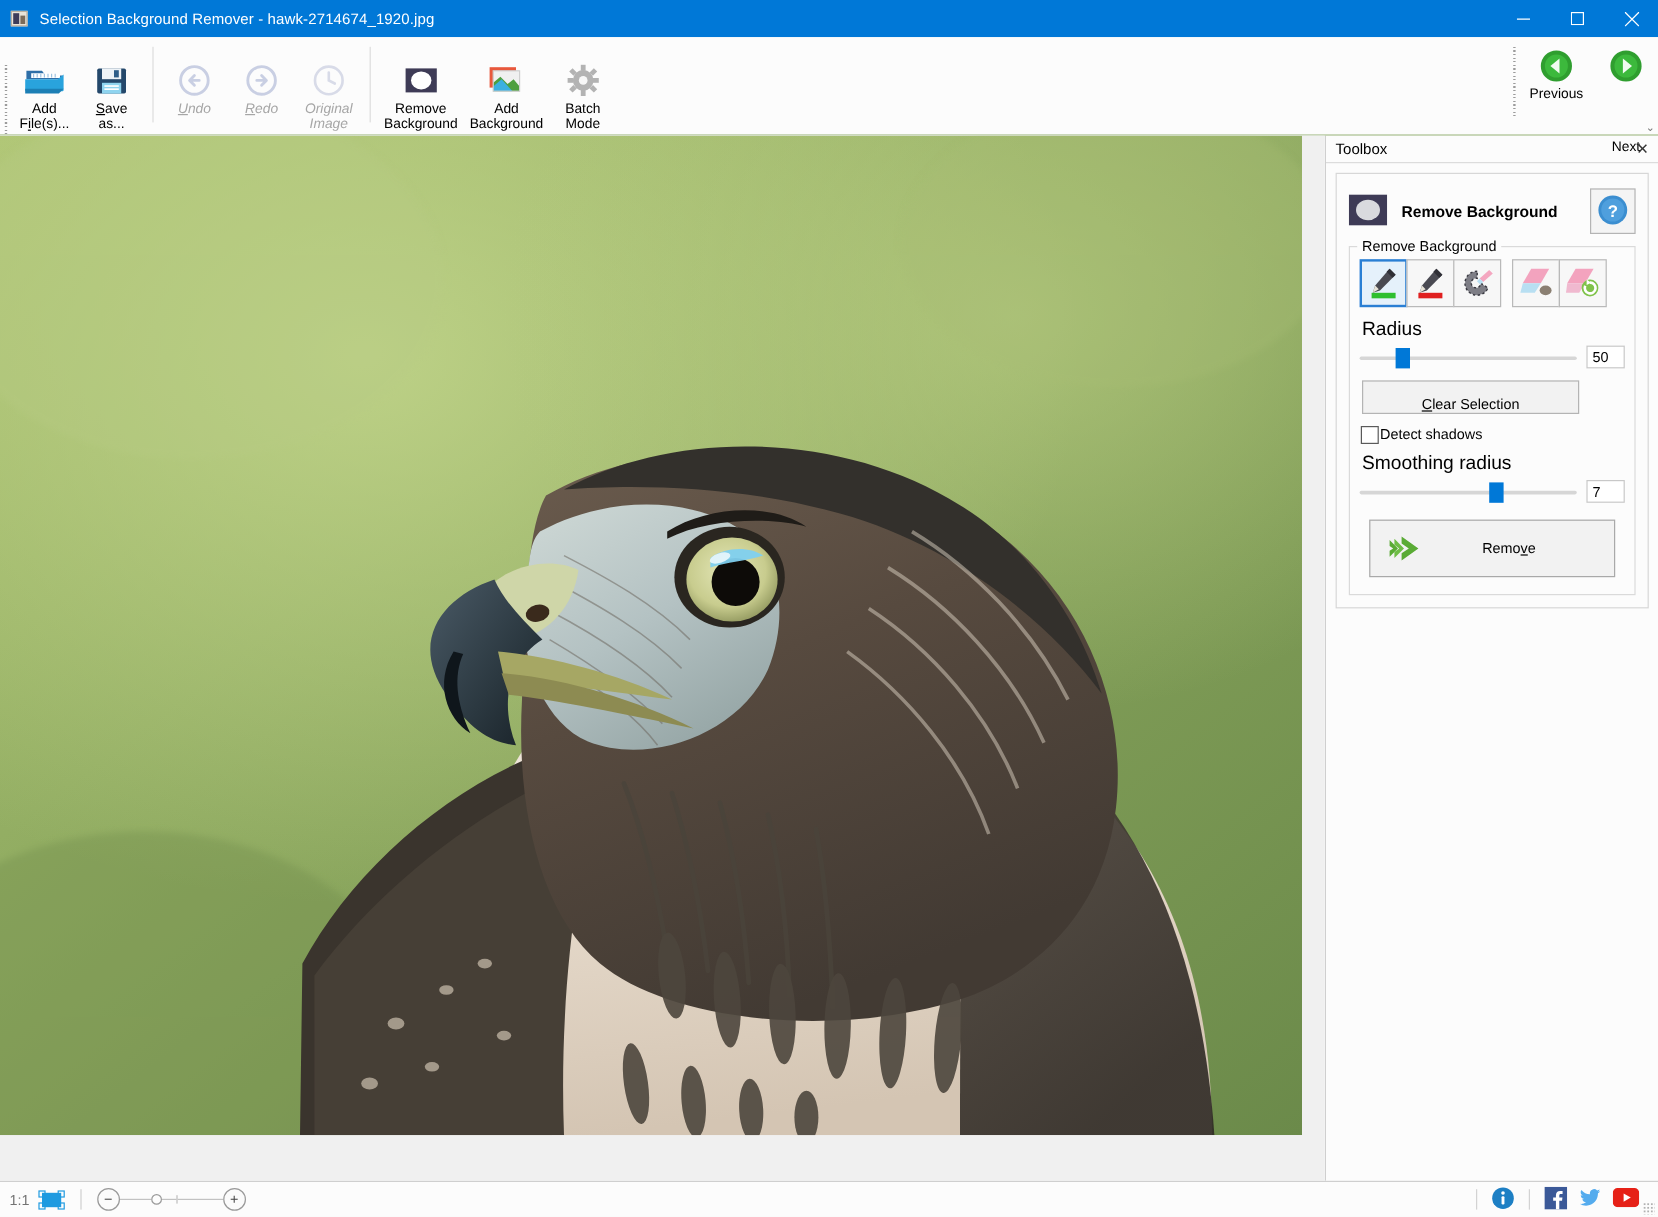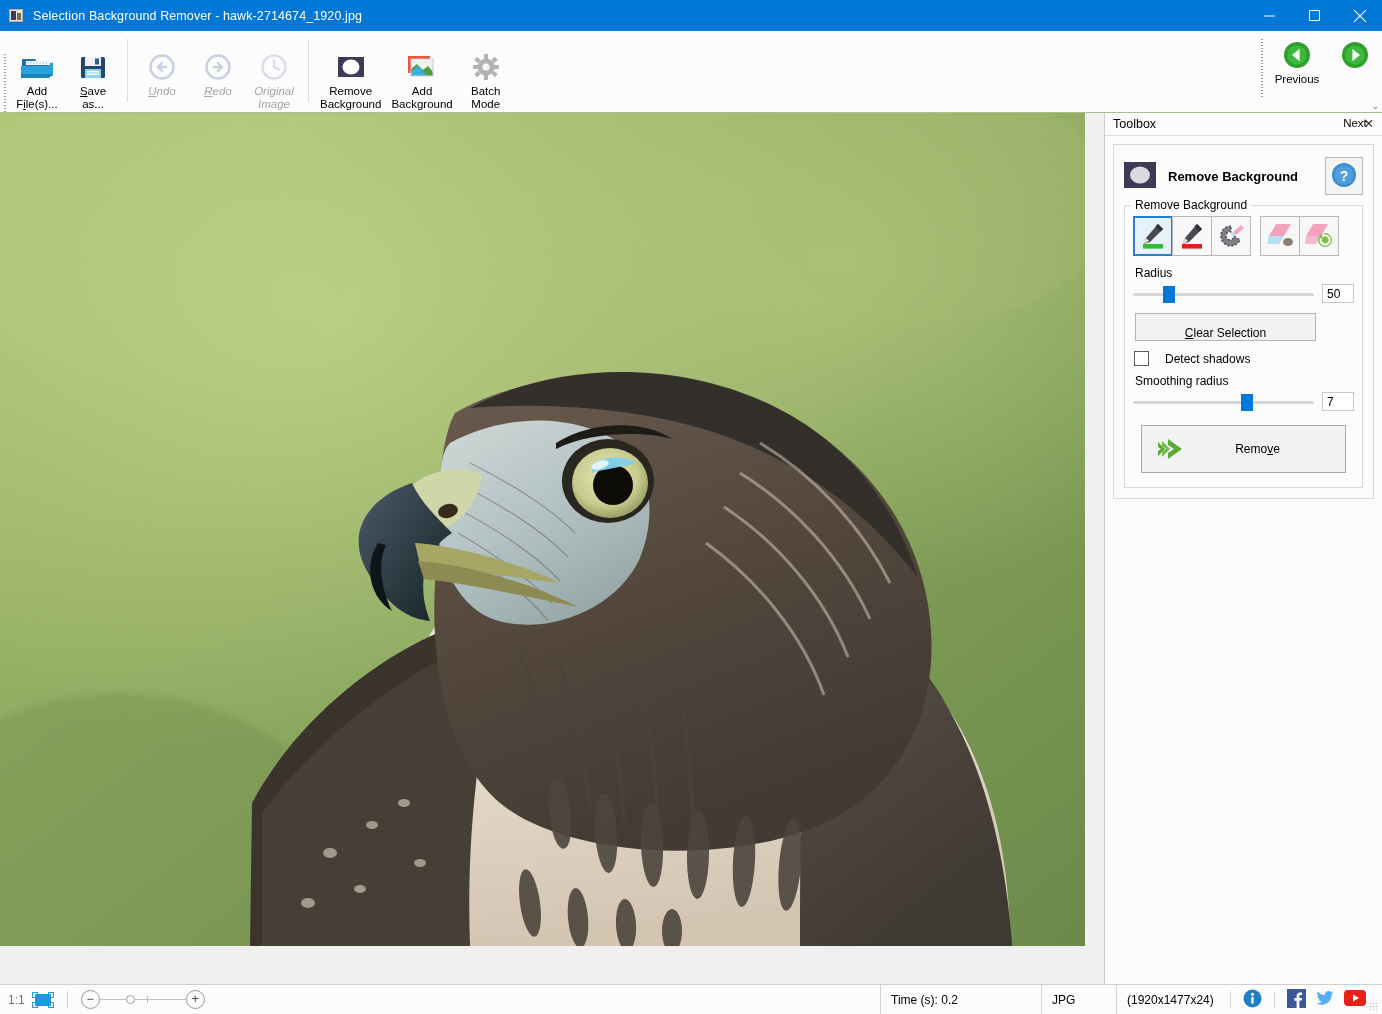--- a/index.html
+++ b/index.html
@@ -58,29 +58,29 @@
   .tbx-title-row{display:flex;align-items:center;justify-content:space-between;margin:4px 2px 10px 2px;}
   .tbx-title-left{display:flex;align-items:center;gap:12px;}
   .tbx-title-left .tname{font-size:13px;font-weight:bold;}
   .helpbtn{width:36px;height:36px;border:1px solid #b4b4b4;background:#f4f4f4;display:flex;align-items:center;justify-content:center;cursor:default;}
   .group{border:1px solid #dadada;padding:10px 8px 12px 8px;margin:2px 2px 0 2px;position:relative;}
   .group > .glegend{position:absolute;top:-8px;left:6px;background:#fcfcfc;padding:0 4px;font-size:12px;}
   .toolrow{display:flex;align-items:center;gap:0;margin-bottom:10px;}
   .toolbtn{width:40px;height:40px;border:1px solid #b9b9b9;background:#f7f7f7;display:flex;align-items:center;justify-content:center;margin-right:-1px;cursor:default;box-sizing:border-box;}
   .toolbtn.sel{border:2px solid #2a7fd4;background:#e5f1fb;}
   .toolgap{width:10px;}
-  .fieldlabel{font-size:12px;margin:2px 0 4px 2px;}
+  .fieldlabel{font-size:16px;margin:2px 0 4px 2px;}
   .sliderrow{display:flex;align-items:center;gap:8px;margin-bottom:10px;}
   .slider{position:relative;flex:1 1 auto;height:18px;display:flex;align-items:center;}
   .slider .track{position:absolute;left:0;right:0;top:8px;height:3px;background:#d6d6d6;border-radius:2px;}
   .slider .thumb{position:absolute;top:1px;width:12px;height:17px;background:#0078d7;transform:translateX(-6px);}
   .numbox{width:32px;height:19px;border:1px solid #c8c8c8;background:#fff;font-size:12px;display:flex;align-items:center;padding-left:4px;box-sizing:border-box;}
   .btn{height:26px;border:1px solid #b4b4b4;background:#f2f2f2;display:flex;align-items:center;justify-content:center;font-size:12px;cursor:default;}
   .btn u{text-decoration:underline;}
-  .chkrow{display:flex;align-items:center;gap:16px;margin:10px 0 8px 1px;}
+  .chkrow{display:flex;gap:1px;margin:10px 0 8px 1px;}
   .chk{width:13px;height:13px;border:1px solid #5a5a5a;background:#fff;}
   .chkrow span{font-size:12px;}
   .bigbtn{height:46px;margin:14px 8px 2px 8px;border:1px solid #a9a9a9;background:#f2f2f2;display:flex;align-items:center;cursor:default;}
   .bigbtn .bi{width:58px;display:flex;align-items:center;justify-content:center;}
   .bigbtn .bt{flex:1 1 auto;text-align:center;font-size:12px;padding-right:30px;}
   .bigbtn .bt u{text-decoration:underline;}
 
   
   .statusbar{height:29px;flex:0 0 auto;background:#fcfcfc;border-top:1px solid #cfcfcf;display:flex;align-items:center;position:relative;}
   .sb-zoom{display:flex;align-items:center;padding-left:8px;gap:7px;}
@@ -564,25 +564,20 @@
         <span class="zcirc">−</span>
         <span class="zline" style="width:26px;"></span>
         <span class="zdot"></span>
         <span class="zline" style="width:12px;"></span>
         <span class="ztick"></span>
         <span class="zline" style="width:38px;"></span>
         <span class="zcirc">+</span>
       </span>
     </div>
 
-    <div class="sb-fields">
-      <div class="sbf" style="width:140px;">Time (s): 0.2</div>
-      <div class="sbf" style="width:54px;">JPG</div>
-      <div class="sbf" style="width:148px;">(1920x1477x24)</div>
-    </div>
 
     <div class="sb-icons">
       <span class="isep"></span>
       <span>
         <svg width="19" height="19" viewBox="0 0 19 19">
             <circle cx="9.5" cy="9.5" r="9" fill="#1d7fc4"></circle>
             <circle cx="9.5" cy="5.2" r="1.5" fill="#fff"></circle>
             <rect x="8.3" y="7.8" width="2.4" height="7" rx="1" fill="#fff"></rect>
           </svg>
       </span>

